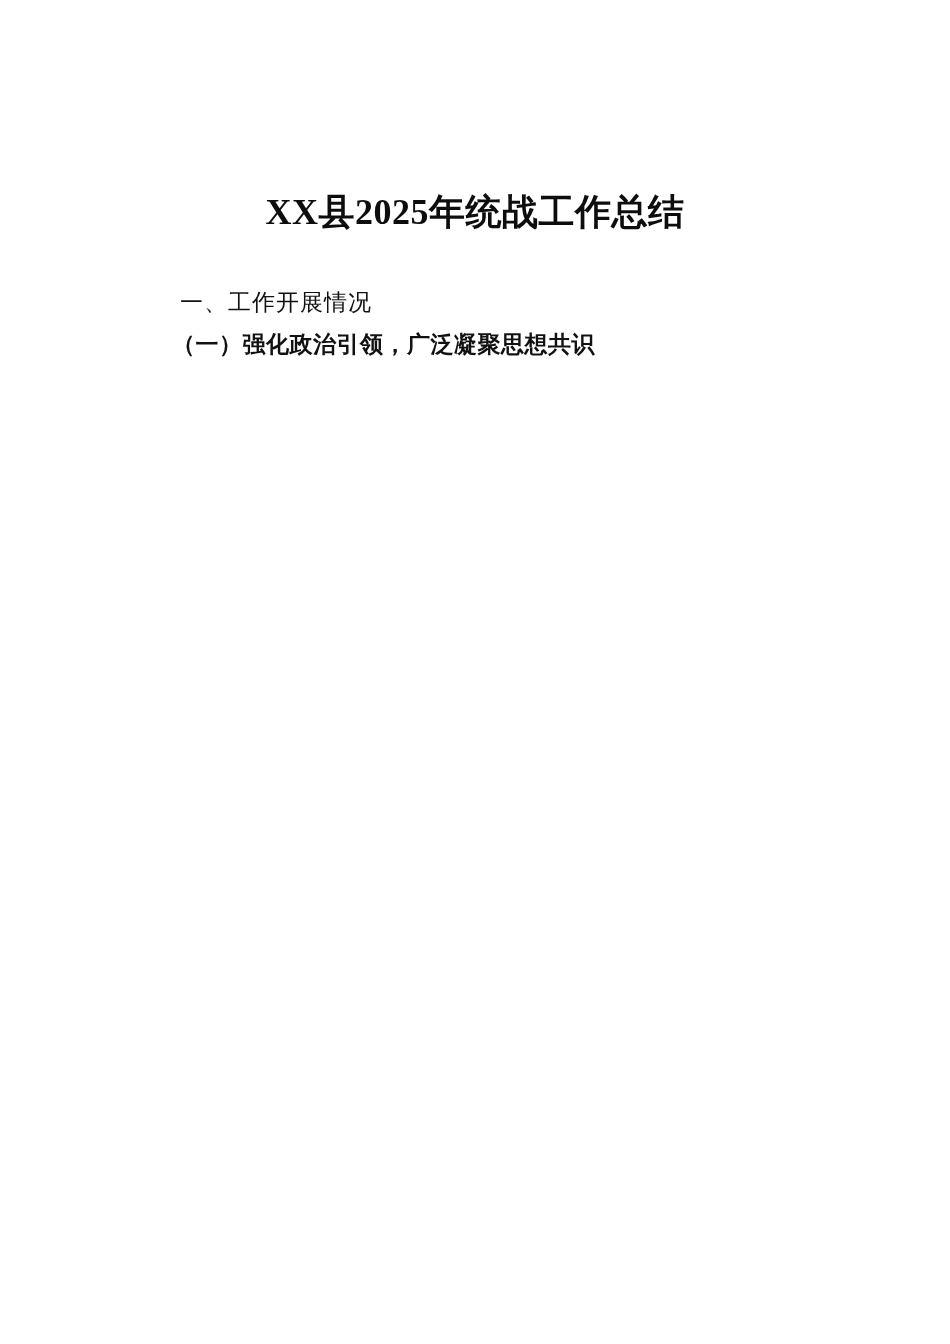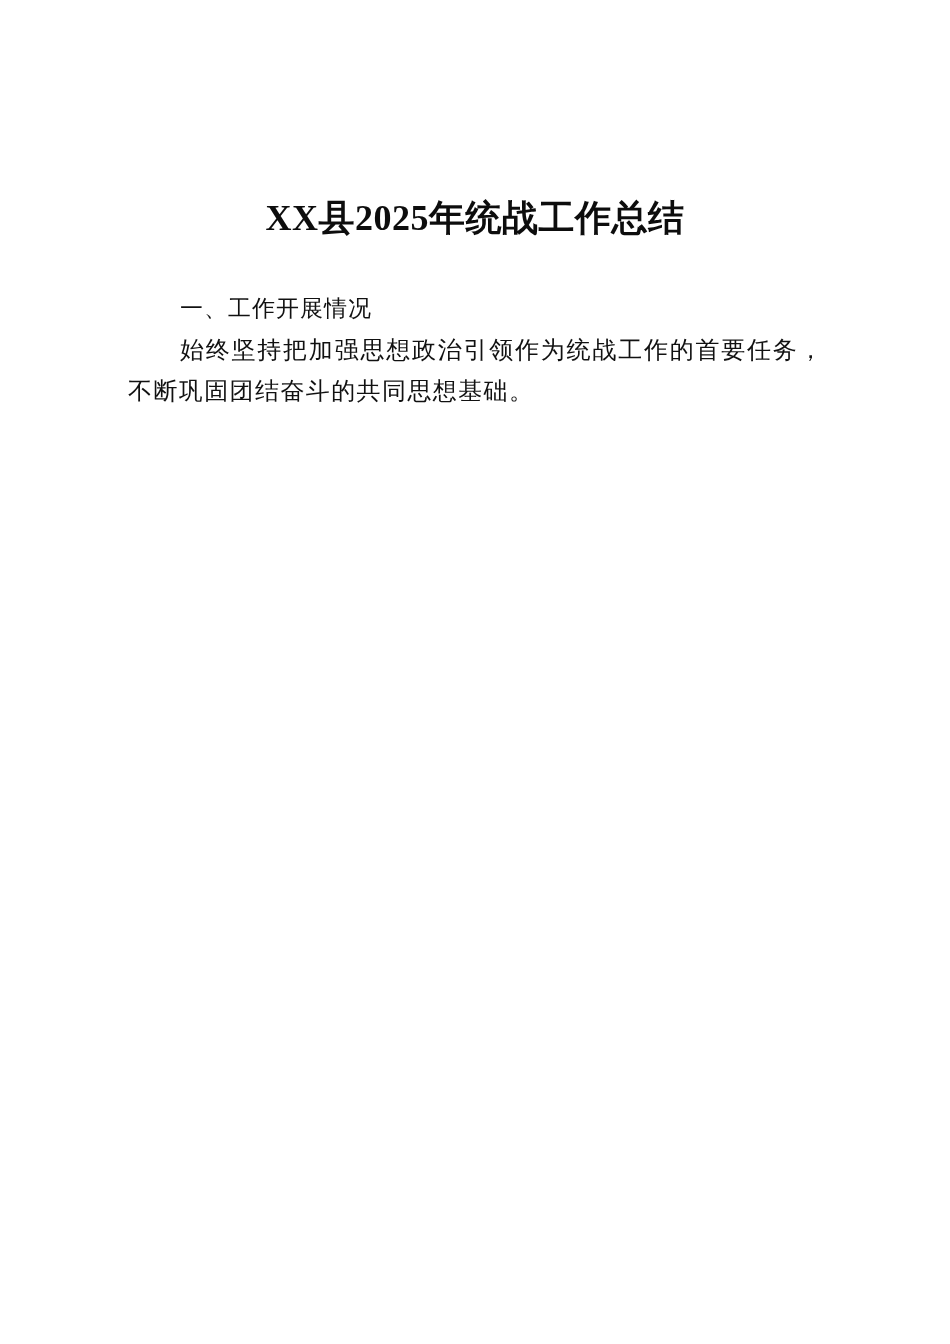--- a/index.html
+++ b/index.html
@@ -11,21 +11,21 @@
     width: 950px;
     height: 1344px;
     position: relative;
     overflow: hidden;
     font-family: "DejaVu Serif", "Liberation Serif", serif;
     color: #111111;
   }
   .page {
     position: absolute;
     left: 0;
-    top: 12px;
+    top: 6px;
     width: 950px;
     height: 1229px;
     background: #ffffff;
   }
   .title {
     position: absolute;
     left: 0;
     top: 180px;
     width: 950px;
     text-align: center;
@@ -70,15 +70,15 @@
   }
 </style>
 </head>
 <body>
 
 <div class="page">
   <div class="title">XX县2025年统战工作总结</div>
 
   <div class="body">
     <p class="h1">一、工作开展情况</p>
-    <p class="p indent2">始终坚持把加强思想政治引领作为统战工作的首要任务，不断巩固团结奋斗的共同思想基础。</p>
+    <p class="h2">（一）强化政治引领，广泛凝聚思想共识</p>
   </div>
 </div>
 
 </body></html>

